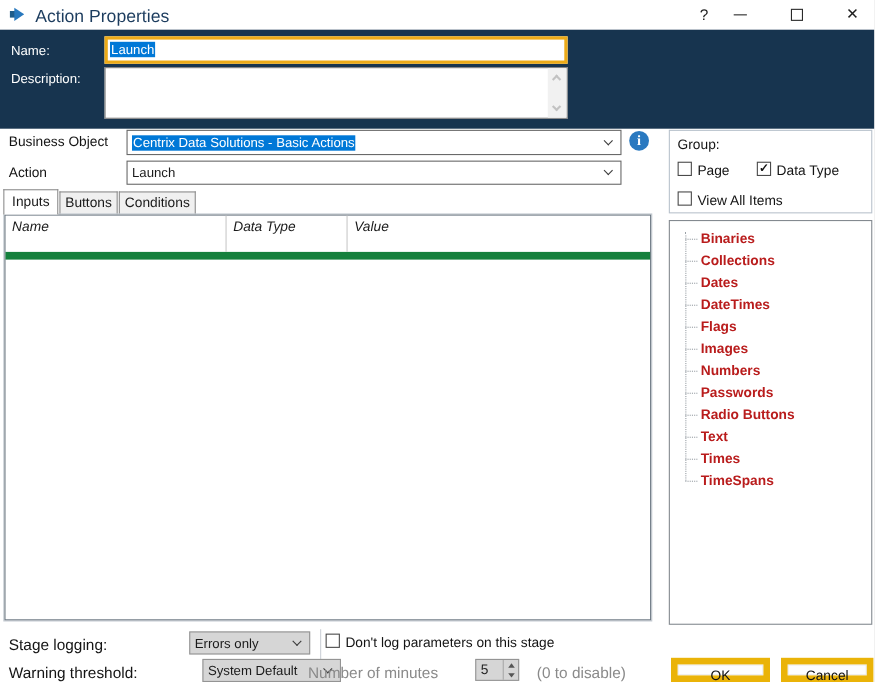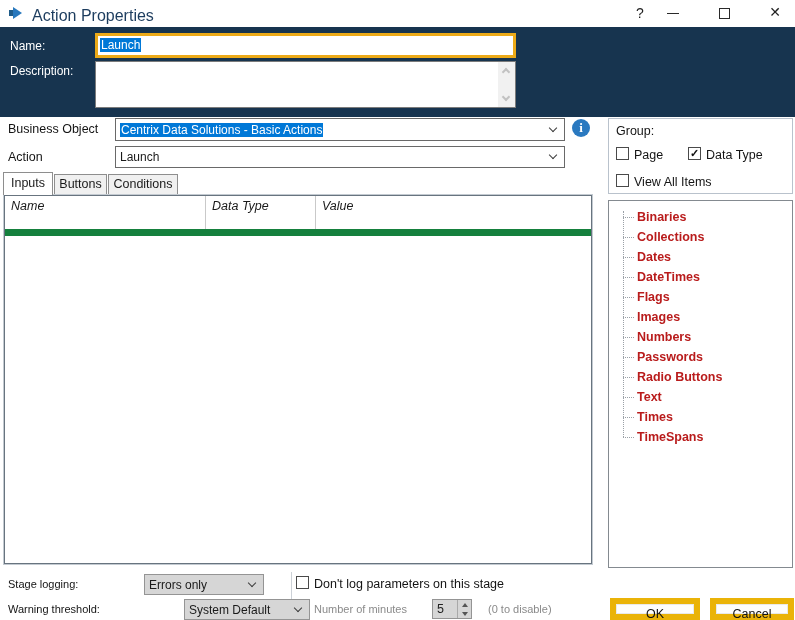--- a/index.html
+++ b/index.html
@@ -79,21 +79,21 @@
     border:1px solid #848a90; background:#fff; }
   .tree-list { position:relative; list-style:none; padding-top:6px; }
   .tree-list::before { content:""; position:absolute; left:14px; top:10px; height:226px;
     border-left:1px dotted #9aa0a6; }
   .tree-item { position:relative; margin-left:28px; height:20px; line-height:20px;
     font-weight:bold; color:#b91c1c; font-size:12.5px; }
   .tree-item::before { content:""; position:absolute; left:-14px; top:10px; width:11px;
     border-top:1px dotted #9aa0a6; }
 
   
-  .foot-label { position:absolute; font-size:11px; color:#141414; }
+  .foot-label { position:absolute; font-size:14px; color:#141414; }
   .foot-dim { color:#8a8a8a; }
   .foot-divider { position:absolute; left:291px; top:572px; width:1px; height:48px; background:#ccd1d7; }
   .spin { position:absolute; left:432px; top:599px; width:40px; height:20px;
     background:#d6d6d6; border:1px solid #949494; }
   .spin-val { position:absolute; left:4px; top:2px; font-size:12.5px; color:#222; }
   .spin-btns { position:absolute; right:0; top:0; bottom:0; width:14px; border-left:1px solid #a9a9a9; }
   .spin-up, .spin-down { position:absolute; left:0; right:0; height:50%;
     display:flex; align-items:center; justify-content:center; }
   .spin-up { top:0; } .spin-down { bottom:0; }
   .tri-up { width:0; height:0; border-left:3px solid transparent; border-right:3px solid transparent;
@@ -192,33 +192,33 @@
       <li class="tree-item">Radio Buttons</li>
       <li class="tree-item">Text</li>
       <li class="tree-item">Times</li>
       <li class="tree-item">TimeSpans</li>
     </ul>
   </div>
 
   <div class="foot-divider"></div>
 
   <span class="foot-label" style="left:8px; top:578px;">Stage logging:</span>
-  <div class="combo combo-gray" style="left:144px; top:574px; width:120px; height:21px;">
+  <div class="combo combo-gray" style="left:172px; top:574px; width:110px; height:21px;">
     <span class="txt">Errors only</span>
     <span class="chev"></span>
   </div>
   <span class="cb" style="left:296px; top:576px;"></span>
   <span class="cb-label" style="left:314px; top:577px;">Don't log parameters on this stage</span>
 
   <span class="foot-label" style="left:8px; top:603px;">Warning threshold:</span>
   <div class="combo combo-gray" style="left:160px; top:599px; width:126px; height:21px;margin-left:24px;">
     <span class="txt">System Default</span>
     <span class="chev"></span>
   </div>
-  <span class="foot-label foot-dim" style="left:314px; top:603px;text-align:center;">Number of minutes</span>
+  <span class="foot-label foot-dim" style="left:280px; top:603px;text-align:center;">Number of minutes</span>
   <div class="spin">
     <span class="spin-val">5</span>
     <div class="spin-btns">
       <div class="spin-up">
           <span class="tri-up"></span>
         </div>
       <div class="spin-down">
           <span class="tri-down"></span>
         </div>
     </div>

